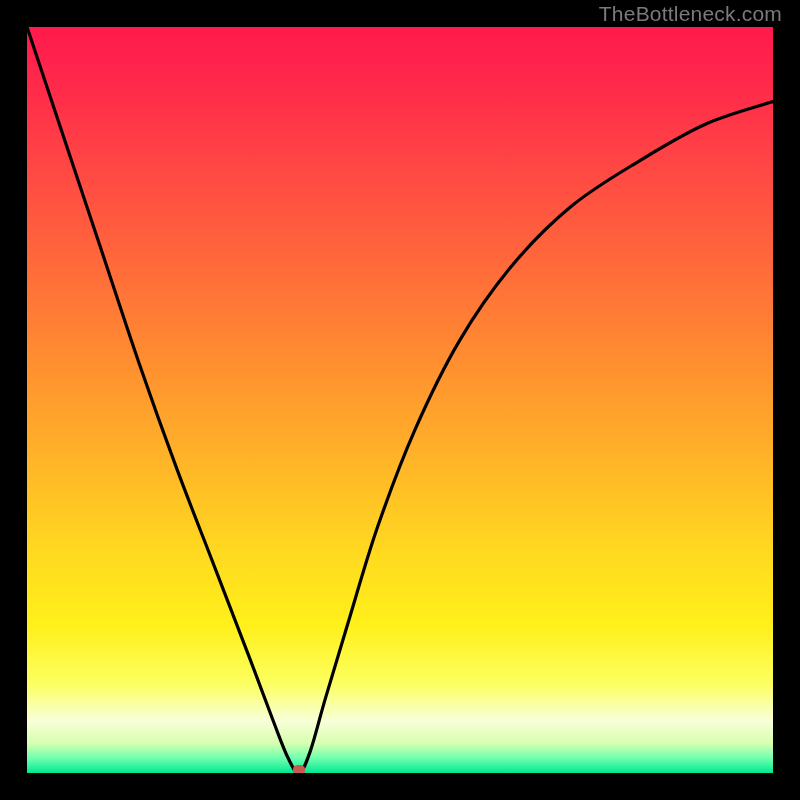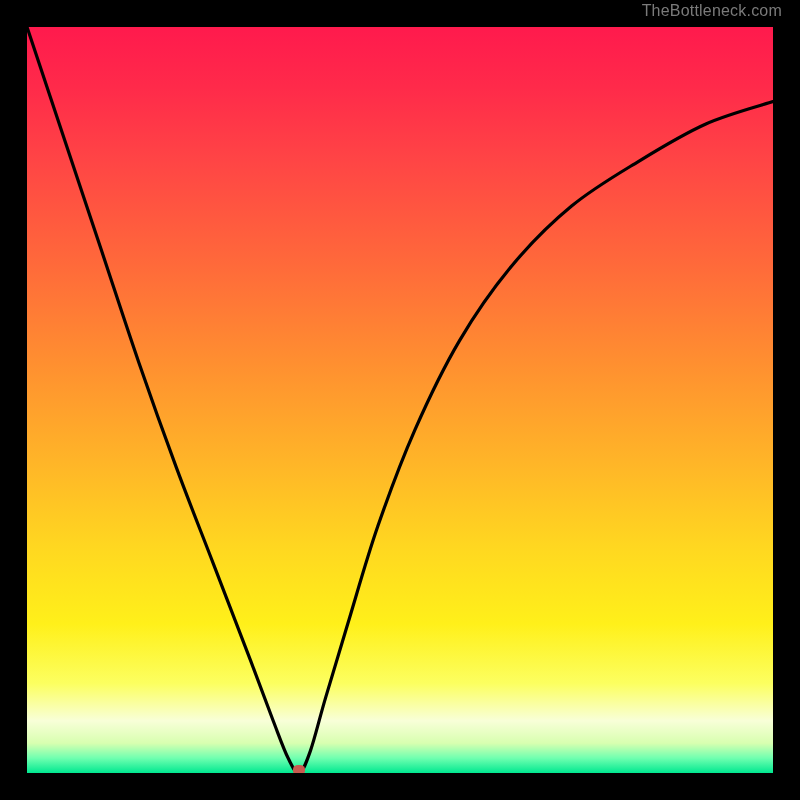--- a/index.html
+++ b/index.html
@@ -41,21 +41,21 @@
   .curve {
     position: absolute;
     inset: 0;
     pointer-events: none;
   }
   .watermark {
     position: absolute;
     top: 2px;
     right: 18px;
     color: #7a7a7a;
-    font-size: 16px;
+    font-size: 21px;
     font-weight: 400;
     letter-spacing: 0.2px;
     user-select: none;
   }
   .dot {
     position: absolute;
     width: 12px;
     height: 10px;
     border-radius: 5px / 4px;
     background: #c95a4f;

